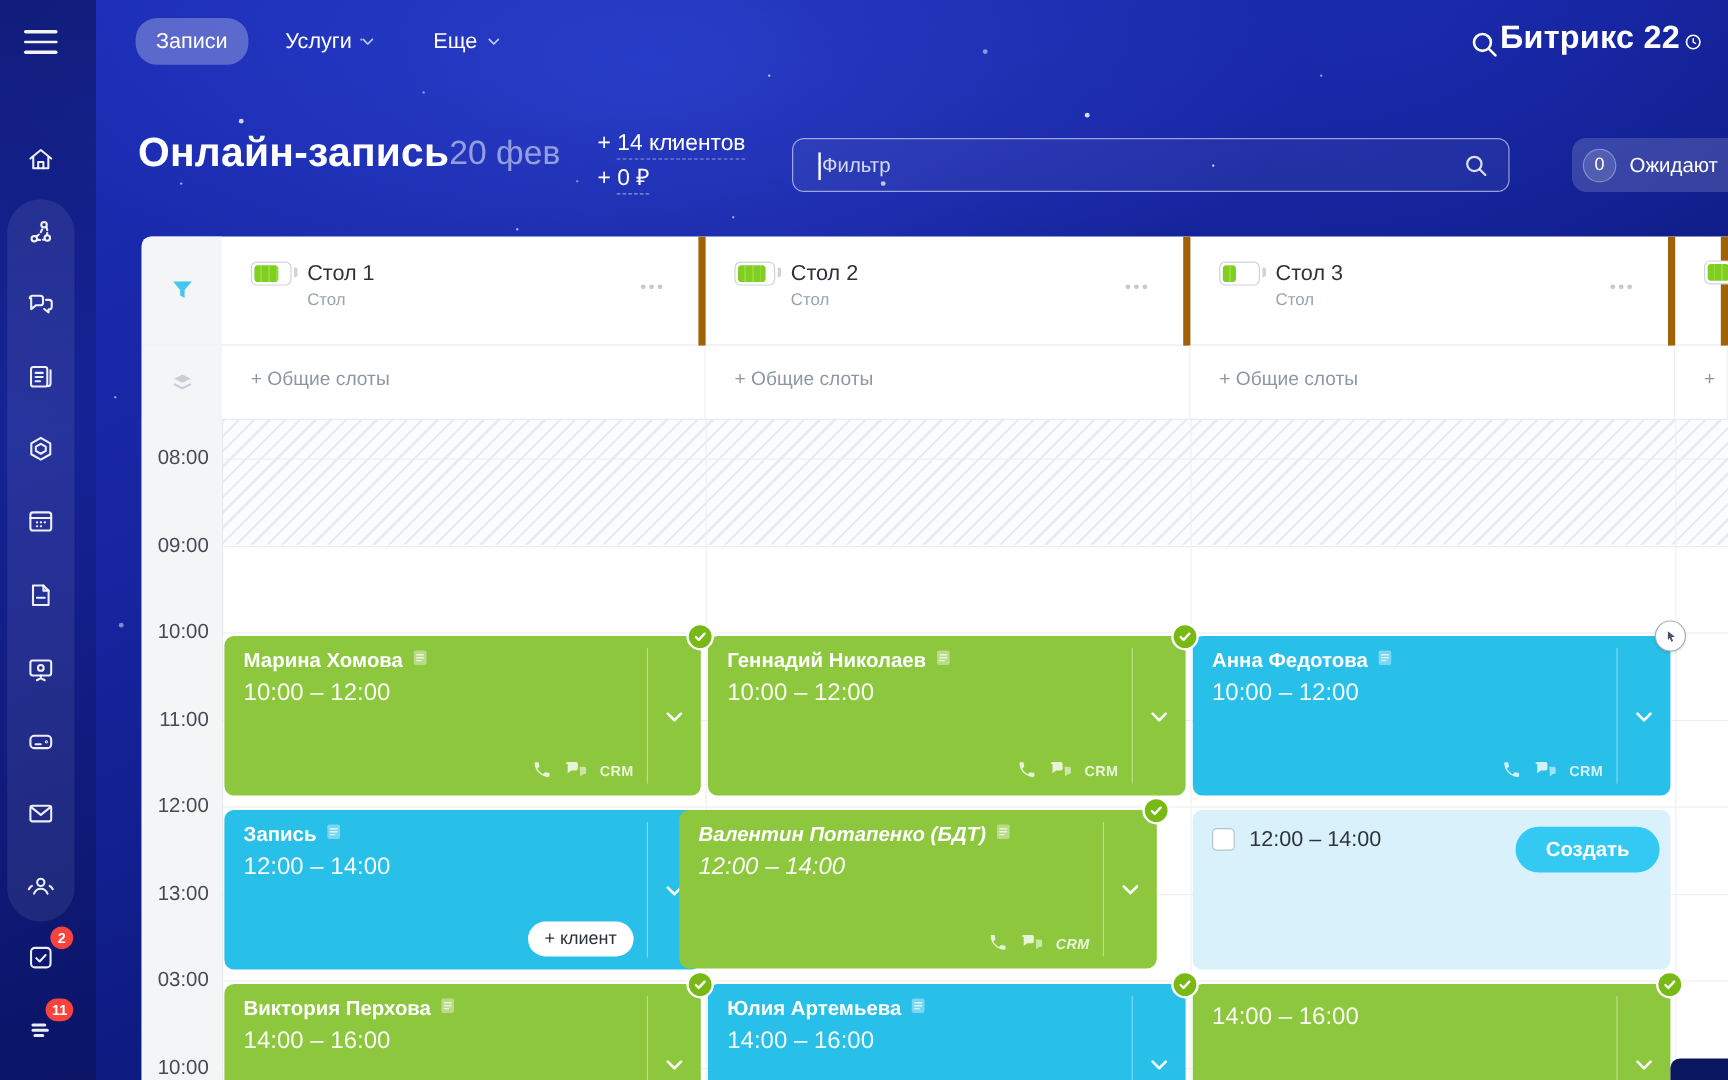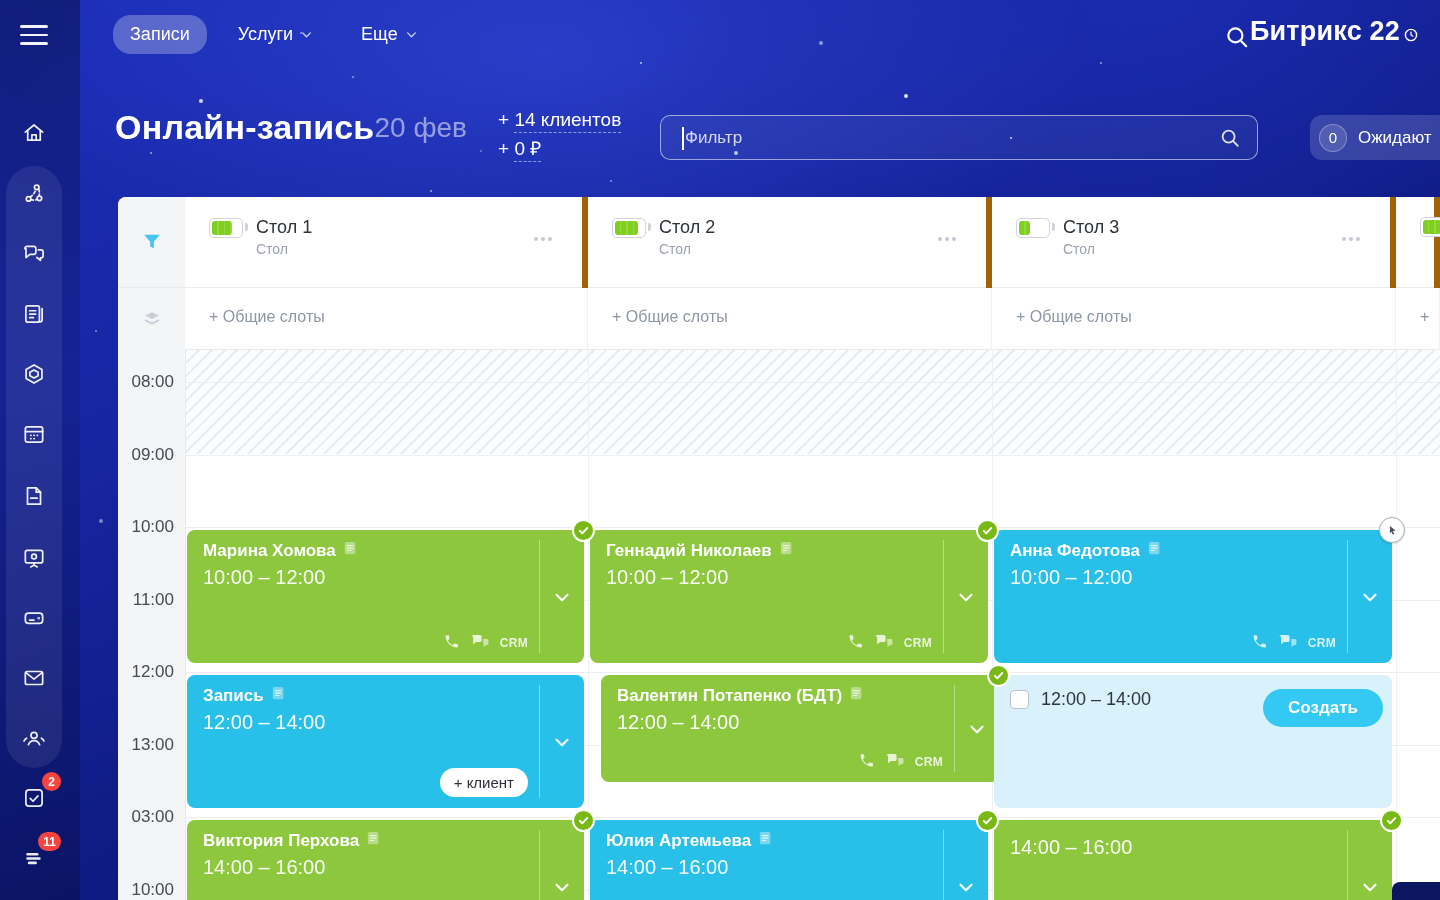--- a/index.html
+++ b/index.html
@@ -458,21 +458,21 @@
                 <path d="M17 6h5a2 2 0 0 1 2 2v4a2 2 0 0 1-2 2h-1l-3.5 2.6V13" fill="rgba(255,255,255,.55)"></path>
               </svg></span>
             <span>CRM</span>
           </div>
           <div class="badge-check">
             <svg viewBox="0 0 16 16" width="13" height="13">
               <path d="M3.5 8.4l3 3 6-6.4" fill="none" stroke="#fff" stroke-width="2.4" stroke-linecap="round" stroke-linejoin="round"></path>
             </svg>
           </div>
         </div>
-        <div class="ev green" style="left: 483px; width: 398px; top: 325px; height: 107px;">
+        <div class="ev green" style="left: 448px; width: 398px; top: 325px; height: 132px; font-style: italic;">
           <div class="name">
             <span>Валентин Потапенко (БДТ)</span>
             <span class="note-ic"><svg viewBox="0 0 16 18" width="13" height="15">
                 <rect x="1" y="1" width="13" height="15" rx="2" fill="rgba(255,255,255,.45)"></rect>
                 <path d="M4 5.5h7M4 8.5h7M4 11.5h4.5" stroke="rgba(255,255,255,.95)" stroke-width="1.4" stroke-linecap="round"></path>
               </svg></span>
           </div>
           <div class="time">12:00 – 14:00</div>
           <div class="rail"></div>
           <div class="chev"><svg viewBox="0 0 24 24" width="22" height="22">

